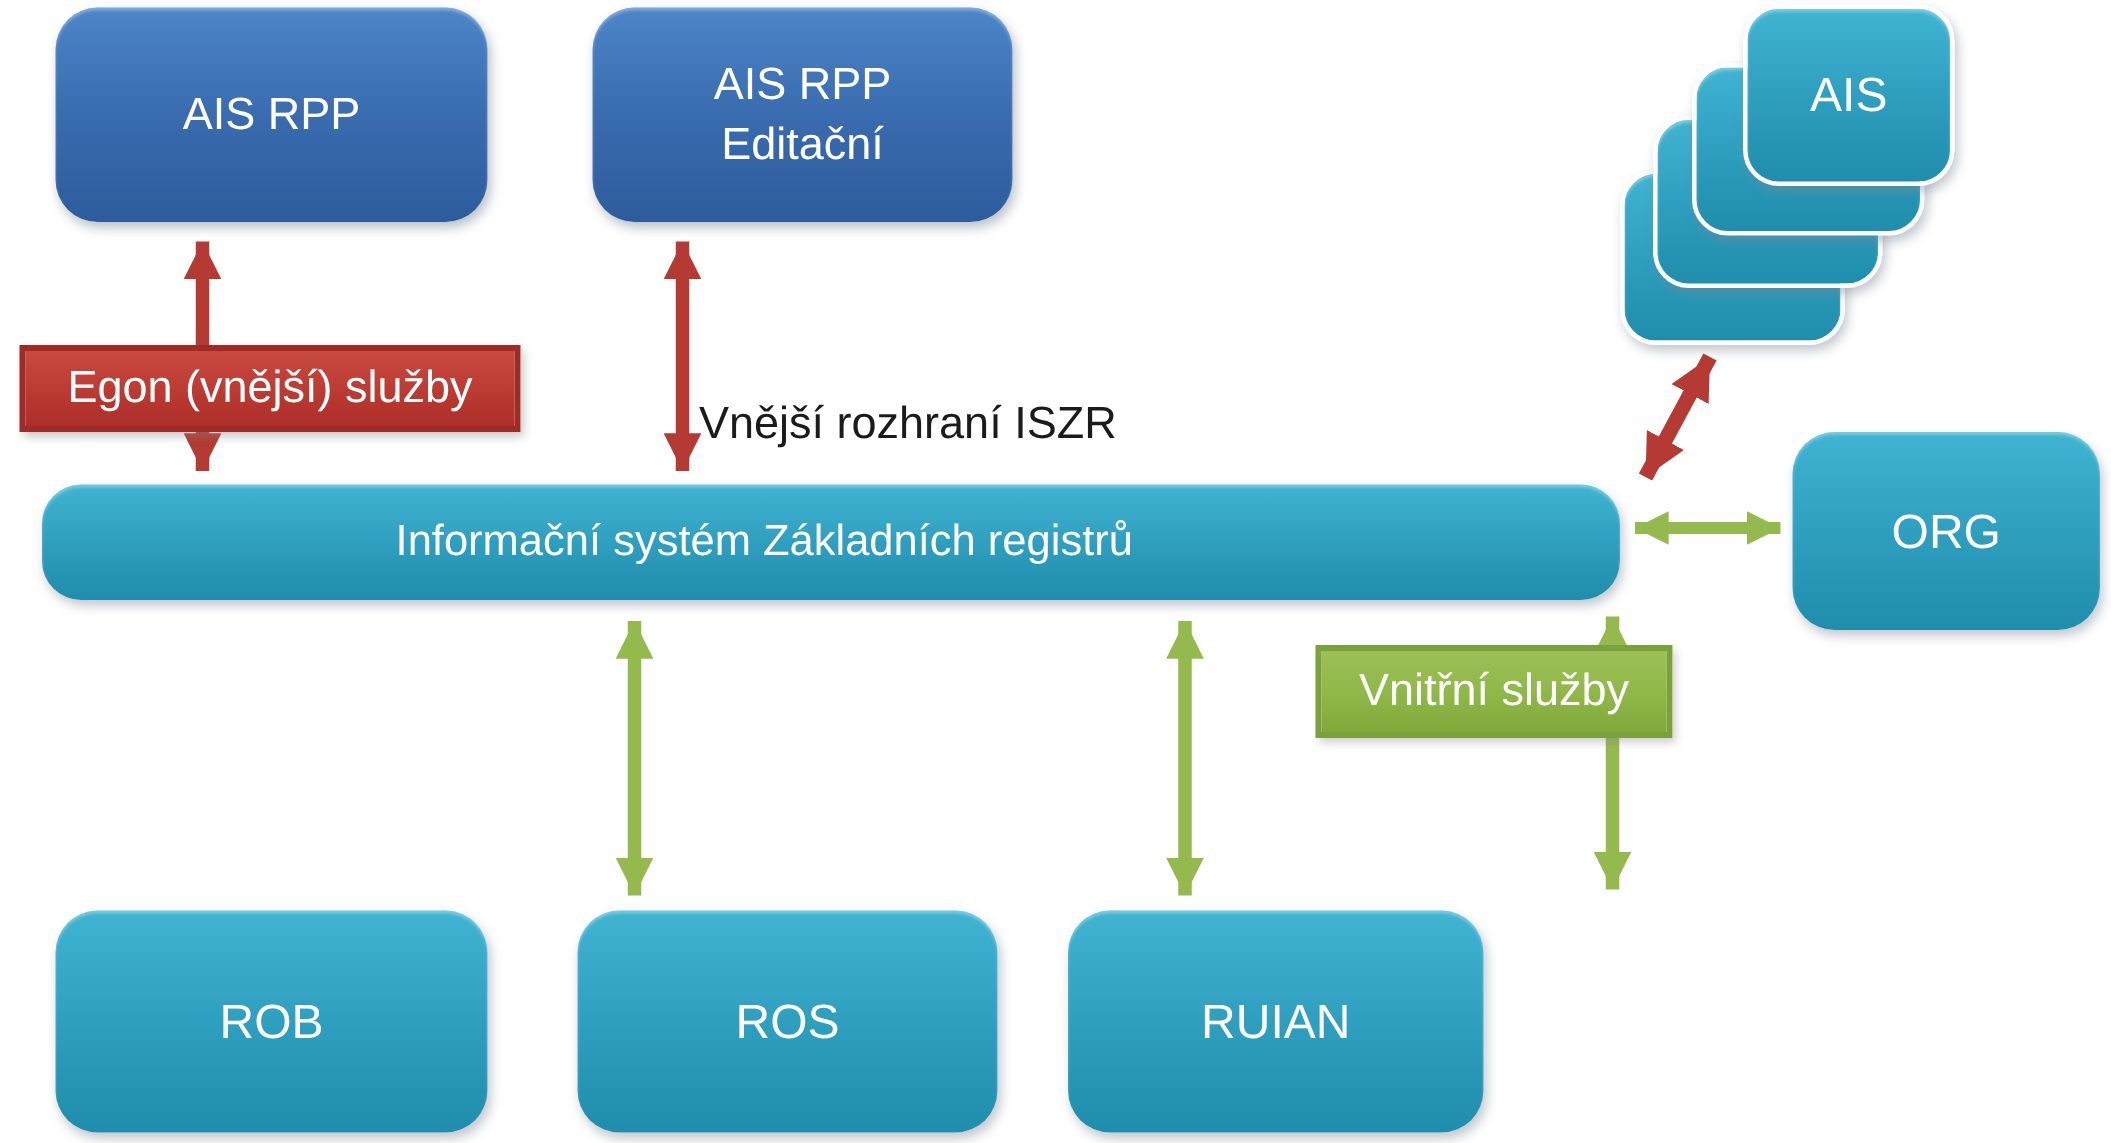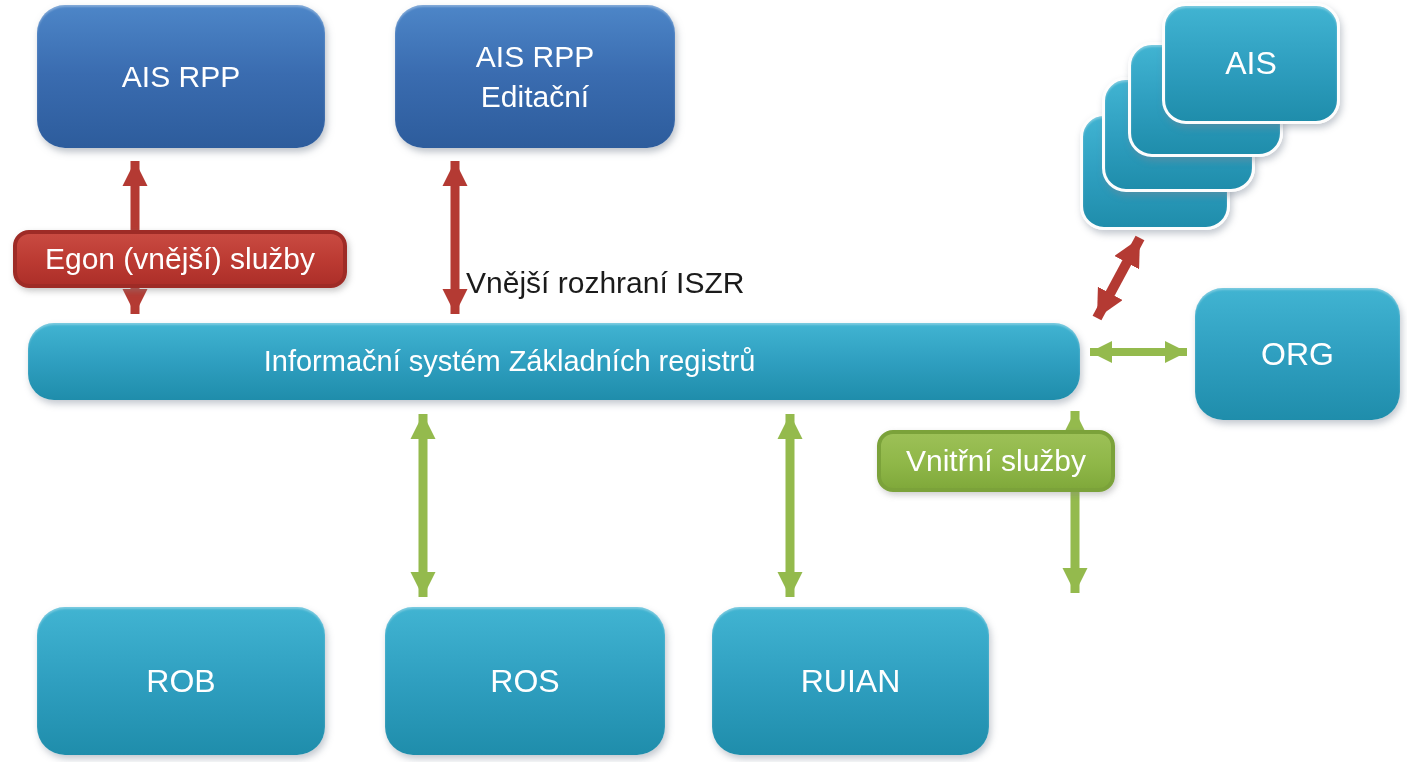--- a/index.html
+++ b/index.html
@@ -20,21 +20,21 @@
     background:linear-gradient(180deg,#41b4d2 0%,#2f9fc0 50%,#1f8dab 100%);
     border-radius:28px;
     box-shadow:2px 4px 7px rgba(125,135,150,0.45), inset 0 2px 2px rgba(255,255,255,0.30);
   }
   .stackbox{border:3px solid #fdfdfd;border-radius:24px;}
   .nodelabel{font-size:30px;}
   .biglabel{font-size:32px;}
   .bar-text{font-size:29px;width:100%;text-align:center;padding-right:89px;box-sizing:border-box;}
   .tag{
     position:absolute;display:flex;align-items:center;justify-content:center;
-    color:#ffffff;font-size:30px;box-sizing:border-box;border-radius:16px;z-index:30;
+    color:#ffffff;font-size:30px;box-sizing:border-box;border-radius:0;z-index:30;
     text-align:center;
   }
   .tag-red{
     background:linear-gradient(180deg,#c94a41 0%,#bb3a32 55%,#ad2f29 100%);
     border:4px solid #9e2b26;
     box-shadow:2px 3px 6px rgba(130,130,130,0.45);
   }
   .tag-green{
     background:linear-gradient(180deg,#9cc057 0%,#8fb748 55%,#80a93b 100%);
     border:4px solid #7ba23a;
@@ -76,21 +76,21 @@
   </div>
 
   <div class="box blue nodes nodelabel" style="left:395px;top:5px;width:280px;height:143px;">
     <span>AIS RPP</span>
     <span>Editační</span>
   </div>
 
   <div class="box teal stackbox nodes" style="left:1080px;top:113px;width:150px;height:117px;"></div>
   <div class="box teal stackbox nodes" style="left:1102px;top:77px;width:153px;height:115px;"></div>
   <div class="box teal stackbox nodes" style="left:1128px;top:42px;width:155px;height:115px;"></div>
-  <div class="box teal stackbox nodes biglabel" style="left:1162px;top:3px;width:178px;height:121px;">
+  <div class="box teal stackbox nodes biglabel" style="left:1162px;top:3px;width:141px;height:121px;">
     <span>AIS</span>
   </div>
 
   <div class="tag tag-red" style="left:13px;top:230px;width:334px;height:58px;">
     <span>Egon (vnější) služby</span>
   </div>
 
   <div class="freetext" style="left:466px;top:266px;">
     <span>Vnější rozhraní ISZR</span>
   </div>

